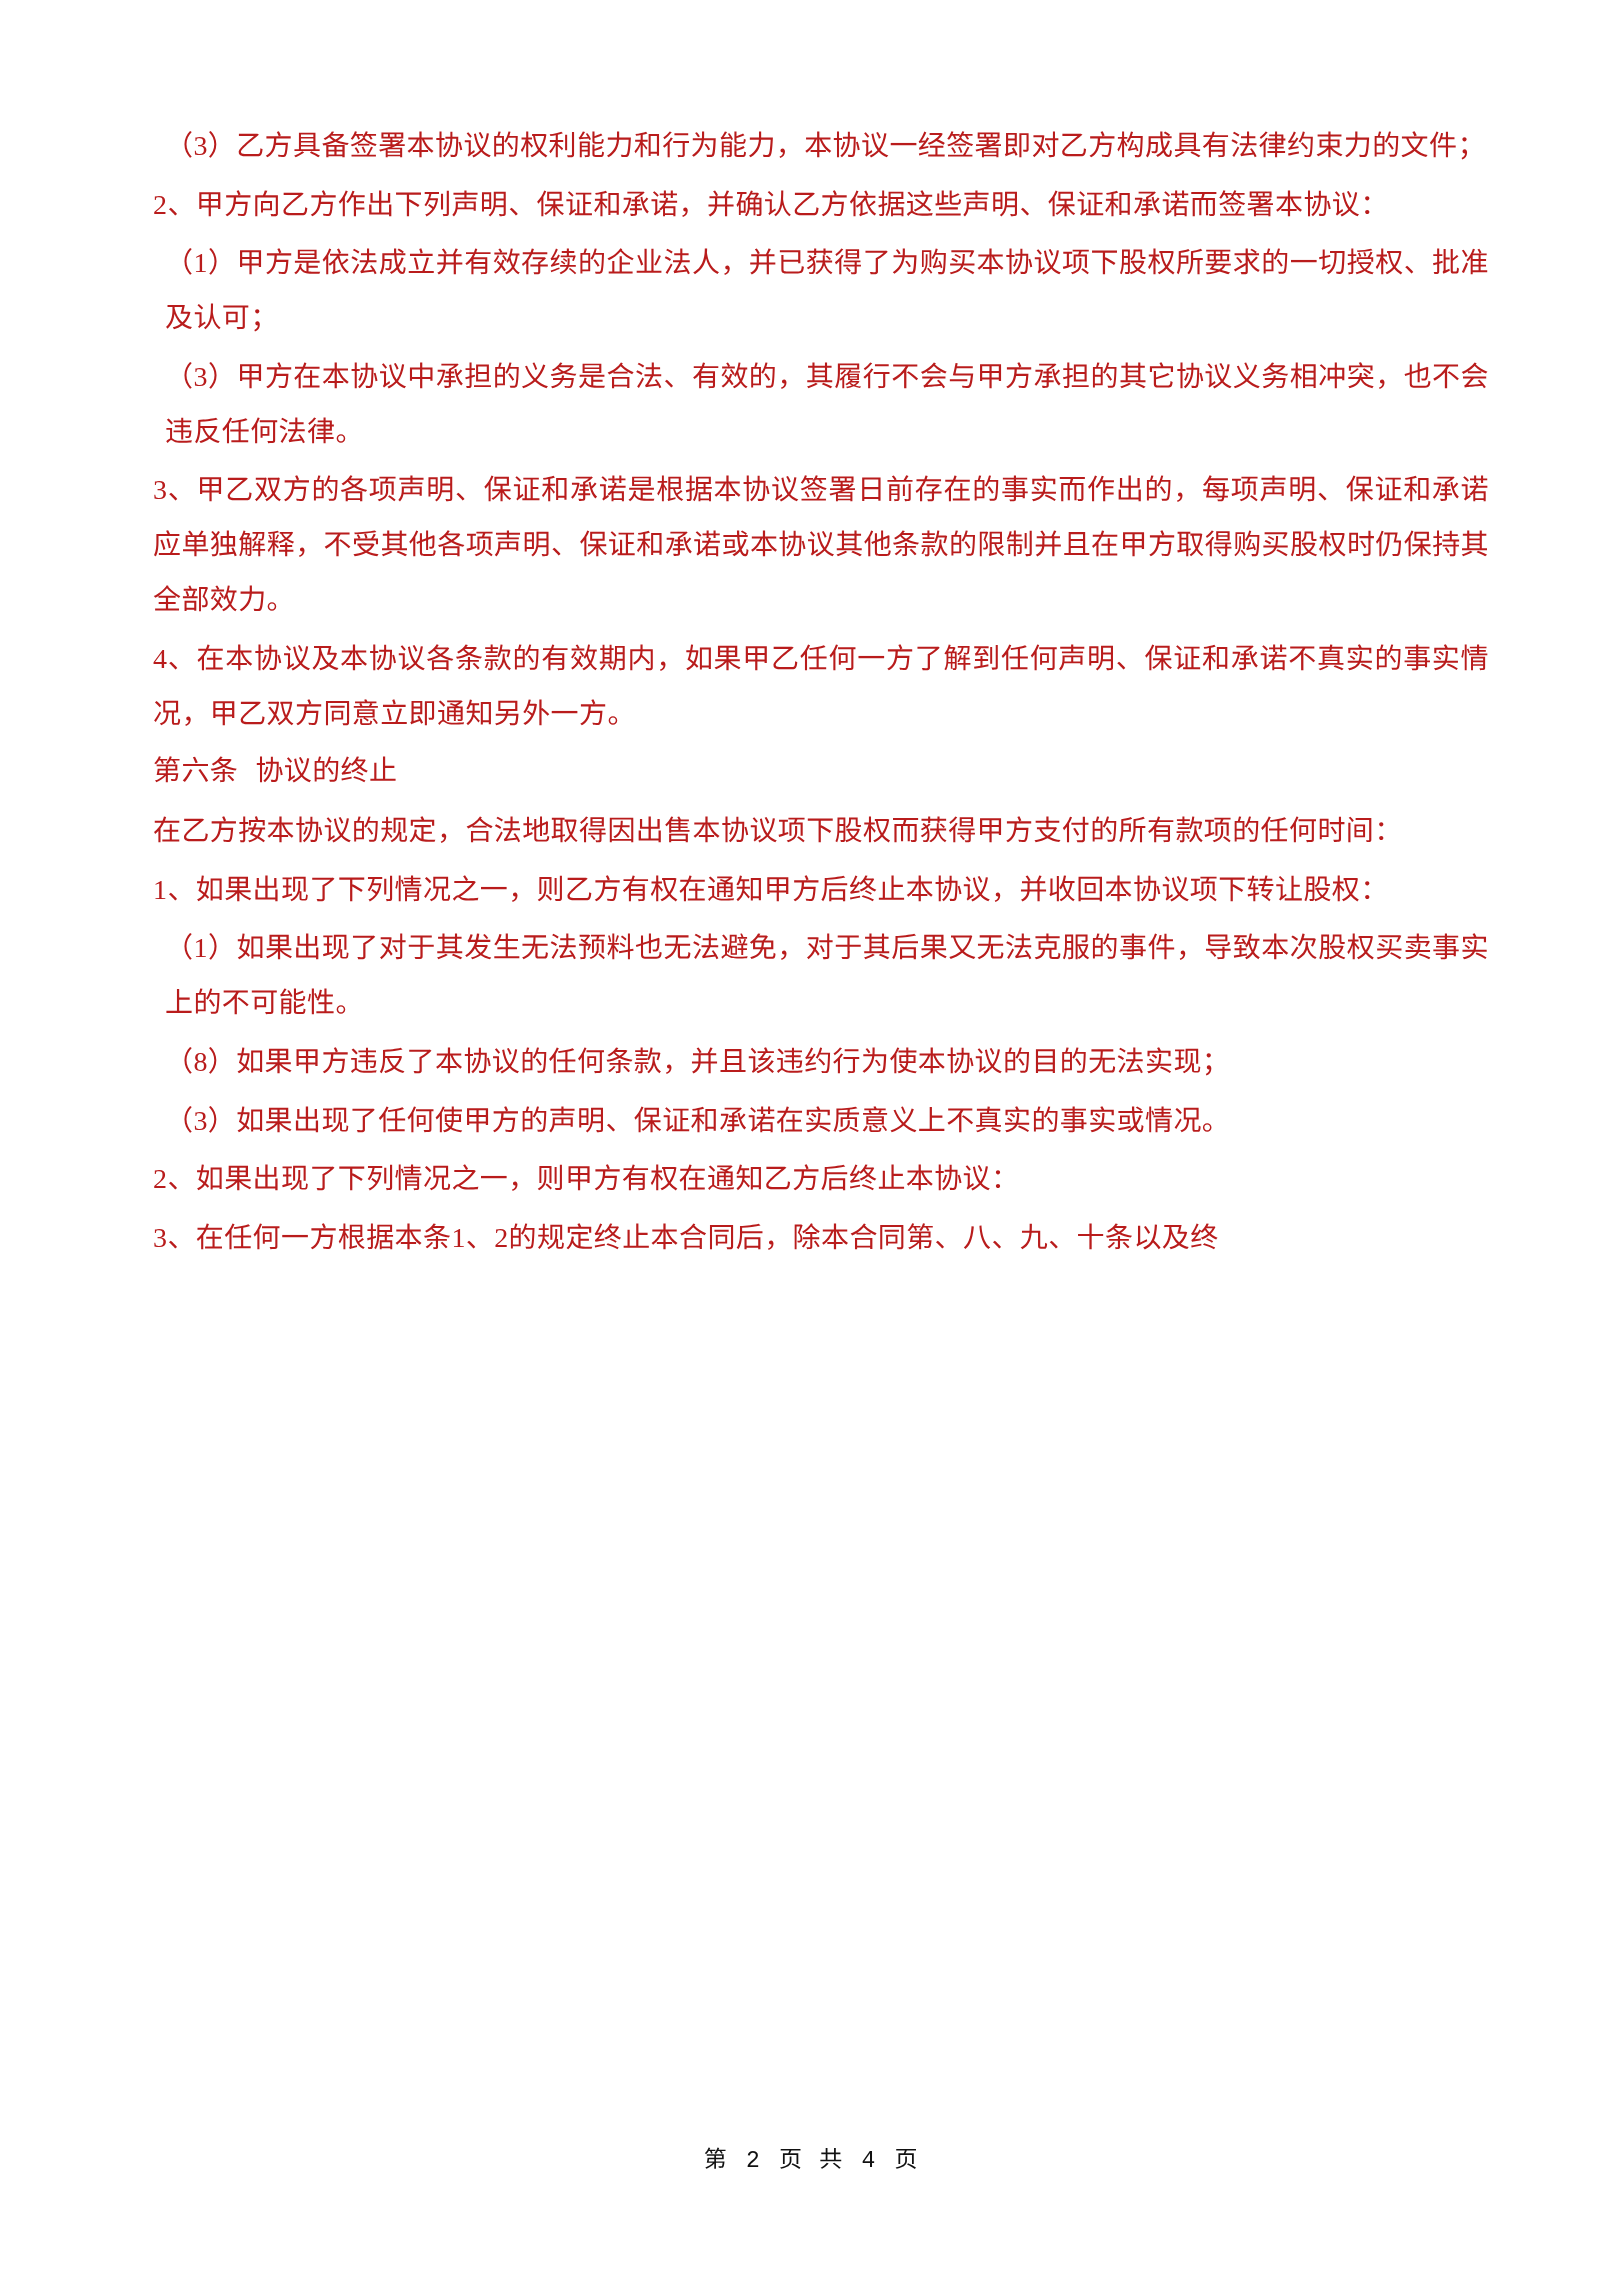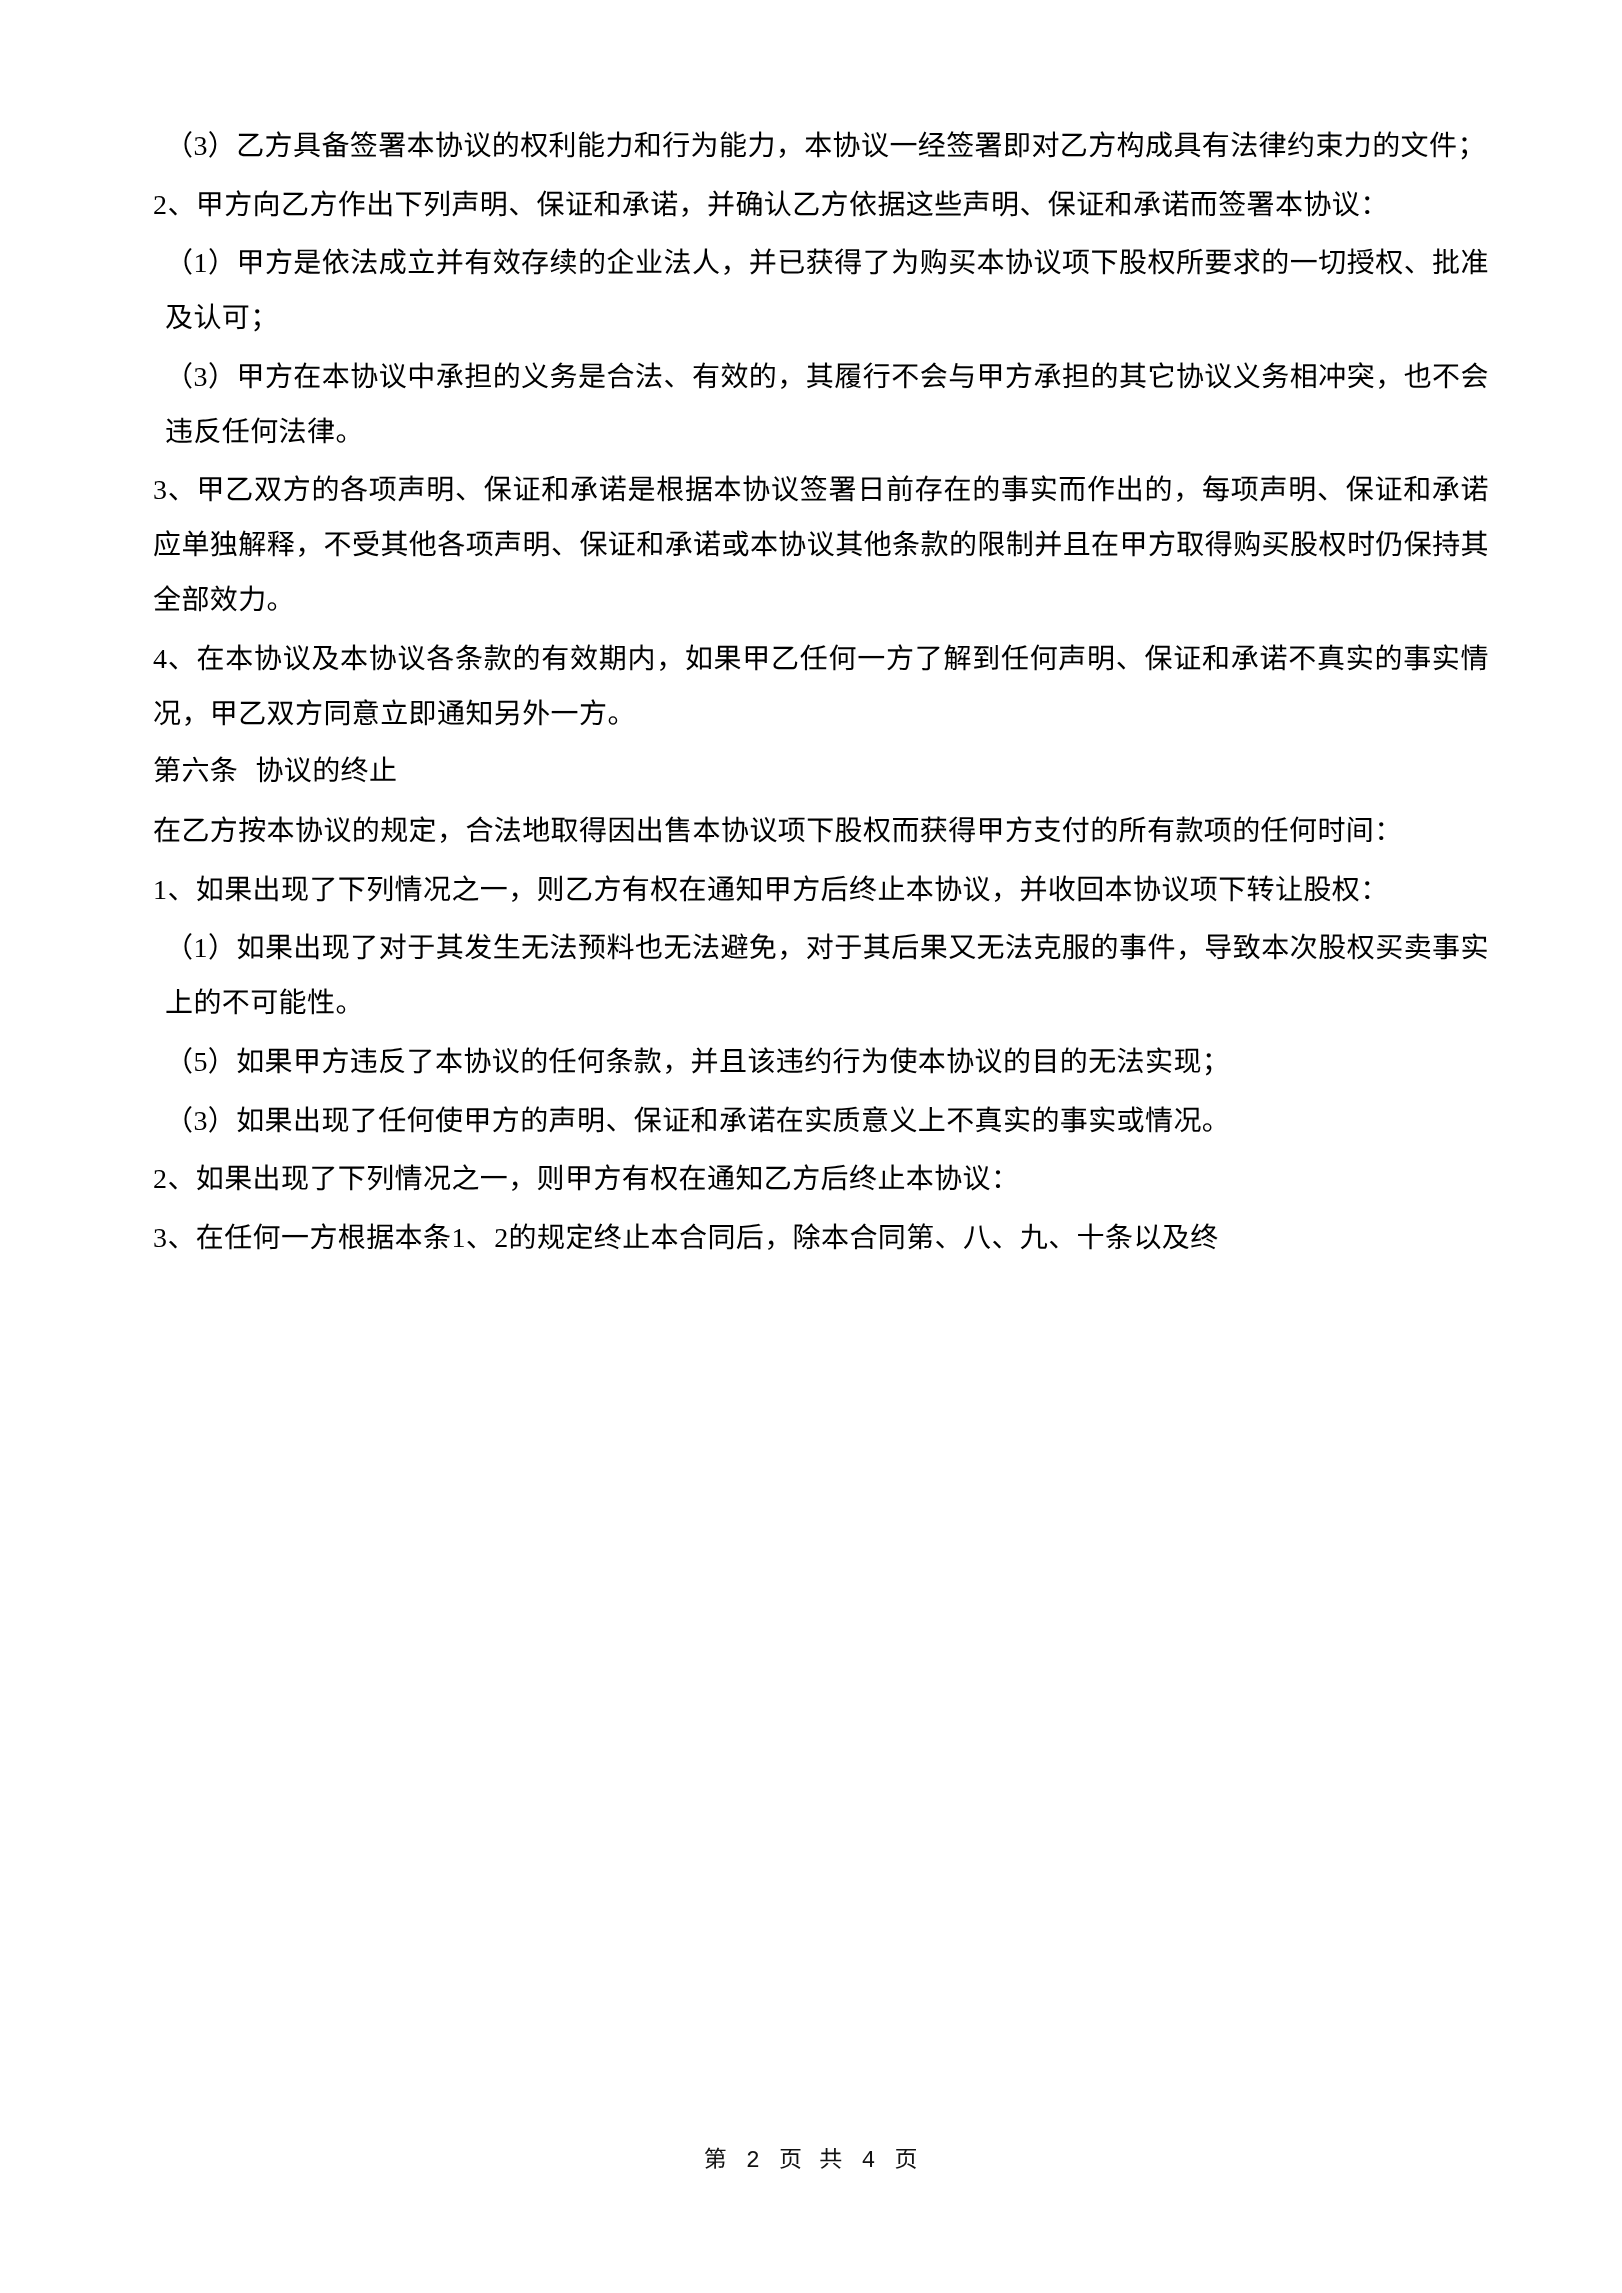--- a/index.html
+++ b/index.html
@@ -25,21 +25,21 @@
     width: 1354px;
     margin: 0 auto;
   }
   p.para {
     margin: 0 0 3.6px 0;
     font-size: 28px;
     line-height: 55px;
     text-align: justify;
     text-justify: inter-ideograph;
     letter-spacing: 0.4px;
-    color: #000000;
+    color: #b91c1c;
     font-family: "Liberation Serif", "DejaVu Serif", serif;
   }
   p.indent {
     text-indent: 0;
     padding-left: 30px;
   }
   p.indent2 {
     text-indent: 0;
     padding-left: 18px;
   }
@@ -72,21 +72,21 @@
     <p class="para indent">（3）乙方具备签署本协议的权利能力和行为能力，本协议一经签署即对乙方构成具有法律约束力的文件；</p>
     <p class="para indent2">2、甲方向乙方作出下列声明、保证和承诺，并确认乙方依据这些声明、保证和承诺而签署本协议：</p>
     <p class="para indent">（1）甲方是依法成立并有效存续的企业法人，并已获得了为购买本协议项下股权所要求的一切授权、批准及认可；</p>
     <p class="para indent">（3）甲方在本协议中承担的义务是合法、有效的，其履行不会与甲方承担的其它协议义务相冲突，也不会违反任何法律。</p>
     <p class="para indent2">3、甲乙双方的各项声明、保证和承诺是根据本协议签署日前存在的事实而作出的，每项声明、保证和承诺应单独解释，不受其他各项声明、保证和承诺或本协议其他条款的限制并且在甲方取得购买股权时仍保持其全部效力。</p>
     <p class="para indent2">4、在本协议及本协议各条款的有效期内，如果甲乙任何一方了解到任何声明、保证和承诺不真实的事实情况，甲乙双方同意立即通知另外一方。</p>
     <p class="para heading">第六条  协议的终止</p>
     <p class="para indent2">在乙方按本协议的规定，合法地取得因出售本协议项下股权而获得甲方支付的所有款项的任何时间：</p>
     <p class="para indent2">1、如果出现了下列情况之一，则乙方有权在通知甲方后终止本协议，并收回本协议项下转让股权：</p>
     <p class="para indent">（1）如果出现了对于其发生无法预料也无法避免，对于其后果又无法克服的事件，导致本次股权买卖事实上的不可能性。</p>
-    <p class="para indent">（5）如果甲方违反了本协议的任何条款，并且该违约行为使本协议的目的无法实现；</p>
+    <p class="para indent">（8）如果甲方违反了本协议的任何条款，并且该违约行为使本协议的目的无法实现；</p>
     <p class="para indent">（3）如果出现了任何使甲方的声明、保证和承诺在实质意义上不真实的事实或情况。</p>
     <p class="para indent2">2、如果出现了下列情况之一，则甲方有权在通知乙方后终止本协议：</p>
     <p class="para indent2">3、在任何一方根据本条1、2的规定终止本合同后，除本合同第、八、九、十条以及终</p>
   </div>
 
   <div class="footer">
     <span>第</span>
     <span class="num">2</span>
     <span>页 共</span>
     <span class="num">4</span>

